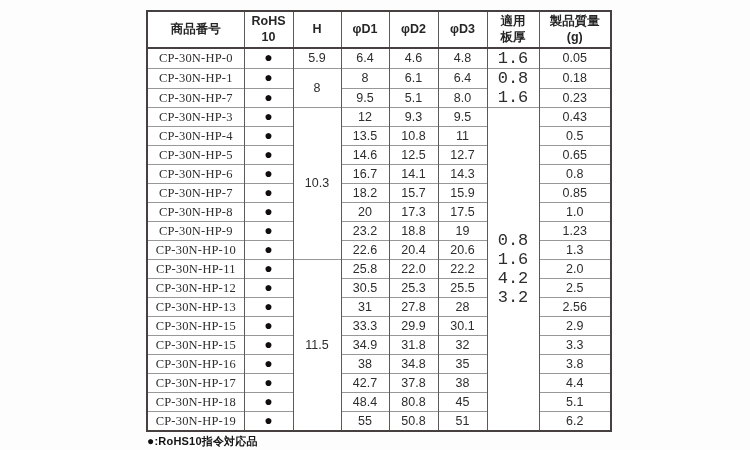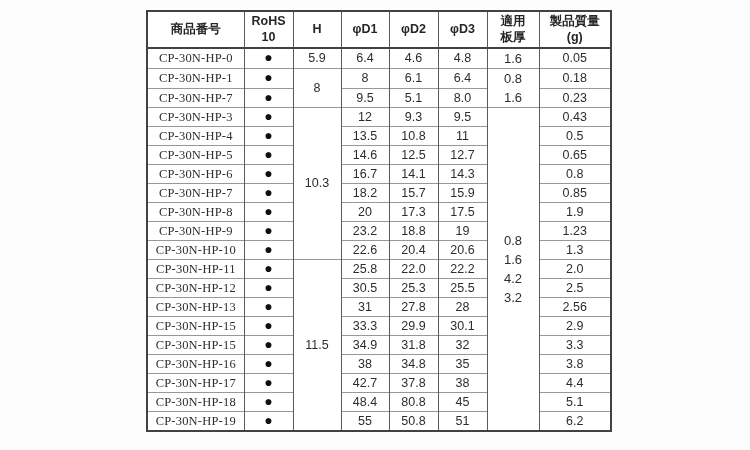--- a/index.html
+++ b/index.html
@@ -42,21 +42,21 @@
     line-height: 1;
     border-left: 1px solid #5f5858;
     border-top: 1px solid #989898;
     overflow: hidden;
   }
   table.parts th:first-child,
   table.parts td:first-child { border-left: none; }
 
   td.c-part { letter-spacing: 0.2px; font-family: Liberation Serif, serif; }
   span.dot { font-size: 14px; color: #120d0f; position: relative; top: -1px; }
-  td.c-plate div { line-height: 19px; font-size: 13px; }
+  td.c-plate div { line-height: 19px; font-size: 17px; font-family: Liberation Mono, monospace; }
 
   .footer-note {
     position: absolute; left: 147px; top: 434px;
     font-size: 11px; font-weight: bold; color: #141414;
     letter-spacing: 0.2px;
   }
   .footer-note .dot { font-size: 12px; top: 0; }
 </style>
 </head>
 <body>
@@ -169,21 +169,21 @@
           <td class="c-num">15.7</td>
           <td class="c-num">15.9</td>
           <td class="c-mass">0.85</td>
         </tr>
         <tr>
           <td class="c-part">CP-30N-HP-8</td>
           <td class="c-rohs"><span class="dot">●</span></td>
           <td class="c-num">20</td>
           <td class="c-num">17.3</td>
           <td class="c-num">17.5</td>
-          <td class="c-mass">1.9</td>
+          <td class="c-mass">1.0</td>
         </tr>
         <tr>
           <td class="c-part">CP-30N-HP-9</td>
           <td class="c-rohs"><span class="dot">●</span></td>
           <td class="c-num">23.2</td>
           <td class="c-num">18.8</td>
           <td class="c-num">19</td>
           <td class="c-mass">1.23</td>
         </tr>
         <tr>
@@ -263,14 +263,15 @@
           <td class="c-part">CP-30N-HP-19</td>
           <td class="c-rohs"><span class="dot">●</span></td>
           <td class="c-num">55</td>
           <td class="c-num">50.8</td>
           <td class="c-num">51</td>
           <td class="c-mass">6.2</td>
         </tr>
       </tbody>
   </table>
 
+  <div class="footer-note"><span class="dot">●</span><span>:RoHS10指令対応品</span></div>
 
 </div>
 
 </body></html>

